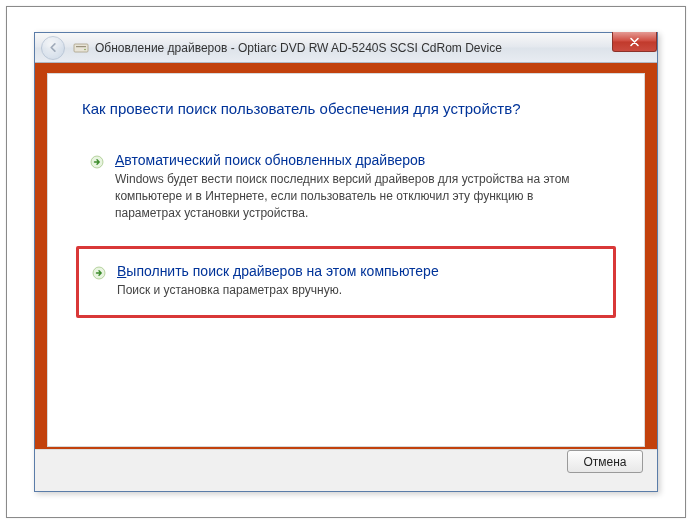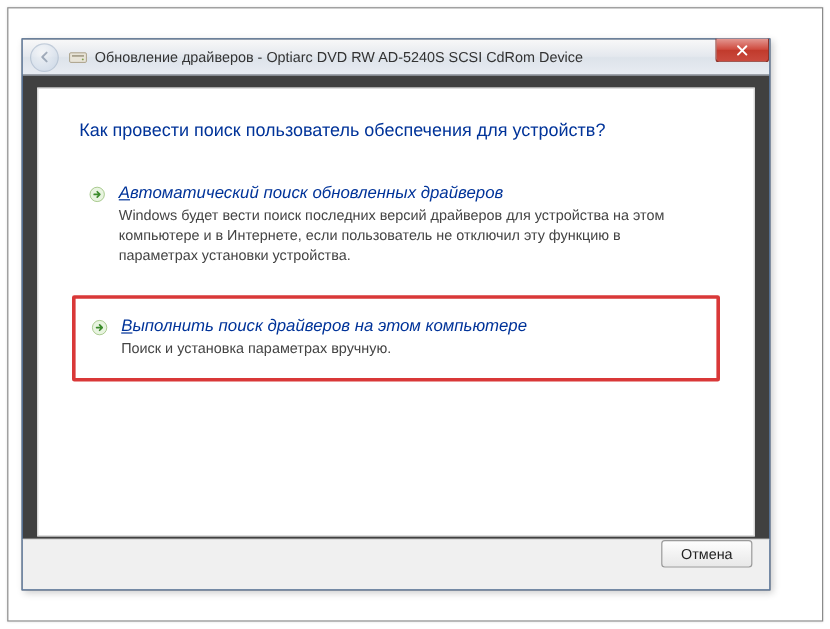--- a/index.html
+++ b/index.html
@@ -11,23 +11,23 @@
       position: relative;
       overflow: hidden;
     }
     .outer-border {
       position: absolute; inset: 6px;
       border: 1px solid #8a8a8a;
       box-shadow: 0 0 2px rgba(0,0,0,0.1);
     }
     .window {
       position: absolute;
-      left: 18px; top: 32px;
+      left: 34px; top: 32px;
       width: 624px; height: 460px;
-      background: #404040;
+      background: #c2410c;
       border: 1px solid #5a7ca8;
       box-shadow: 2px 2px 6px rgba(0,0,0,0.2);
     }
     .titlebar {
       height: 30px;
       background: linear-gradient(to bottom, #f8f8f8, #e4e8ee 48%, #dde3ea 52%, #e8ecf2);
       border-bottom: 1px solid #b0b8c4;
       display: flex; align-items: center;
       padding: 0 4px 0 6px;
       position: relative;
@@ -88,21 +88,20 @@
       margin-top: 2px;
       flex-shrink: 0;
       display: flex; align-items: center; justify-content: center;
     }
     .arrow-icon svg { width: 14px; height: 14px; }
     .option-body { flex: 1; }
     .option-title {
       color: #003399;
       font-size: 14px;
       margin-bottom: 3px;
-      font-style: italic;
     }
     .option-title .underline { text-decoration: underline; }
     .option-desc {
       color: #444;
       font-size: 12px;
       line-height: 1.4;
     }
     .footer {
       position: absolute;
       left: 0; right: 0; bottom: 0; height: 42px;

